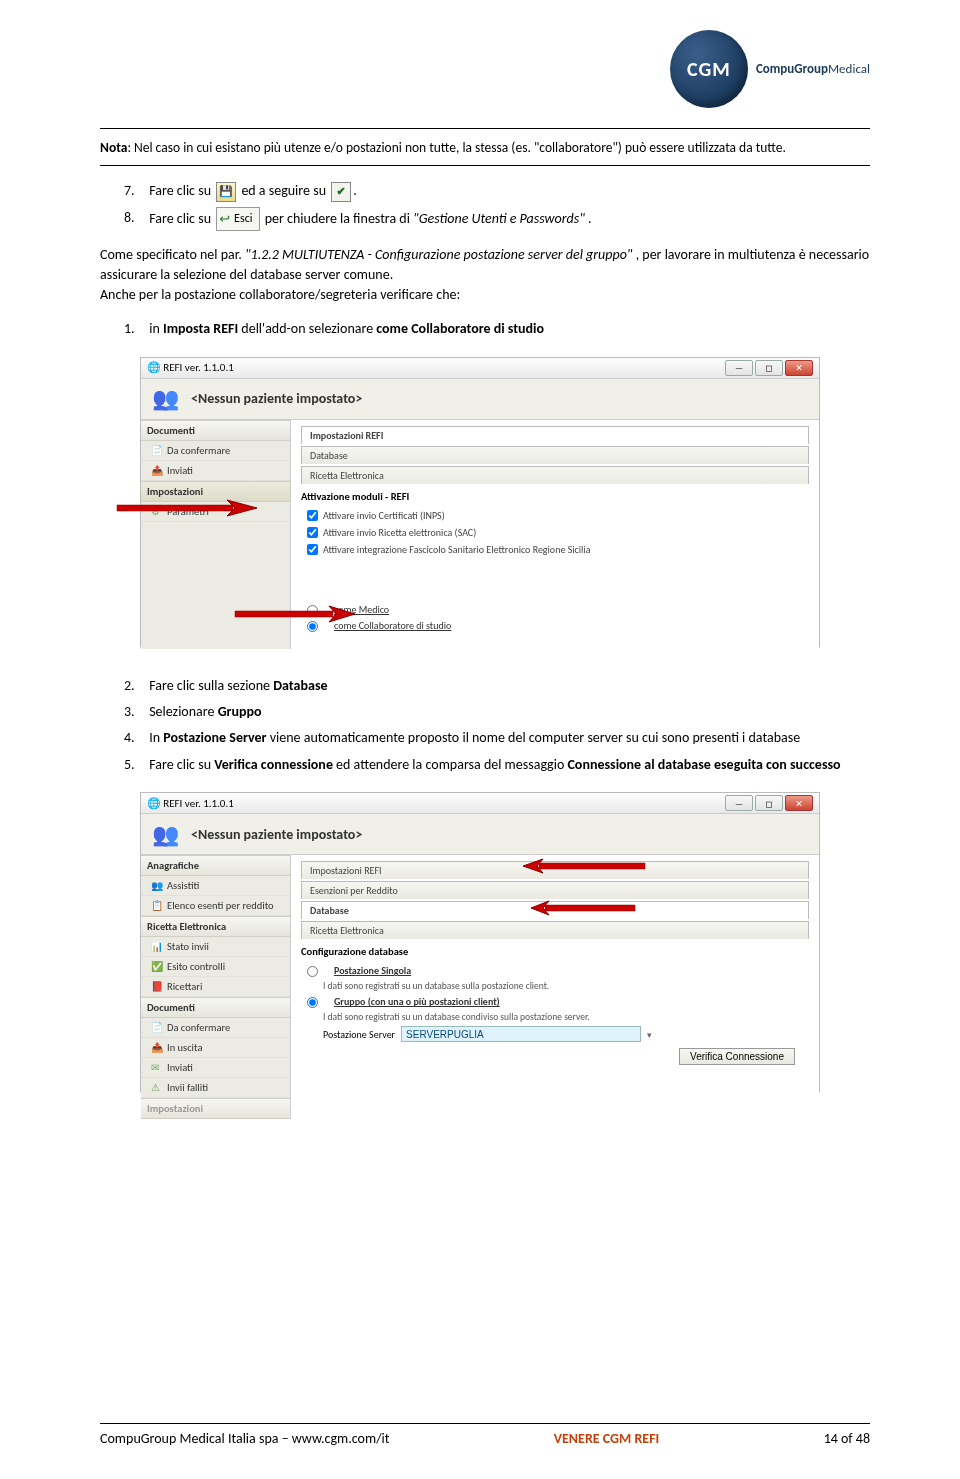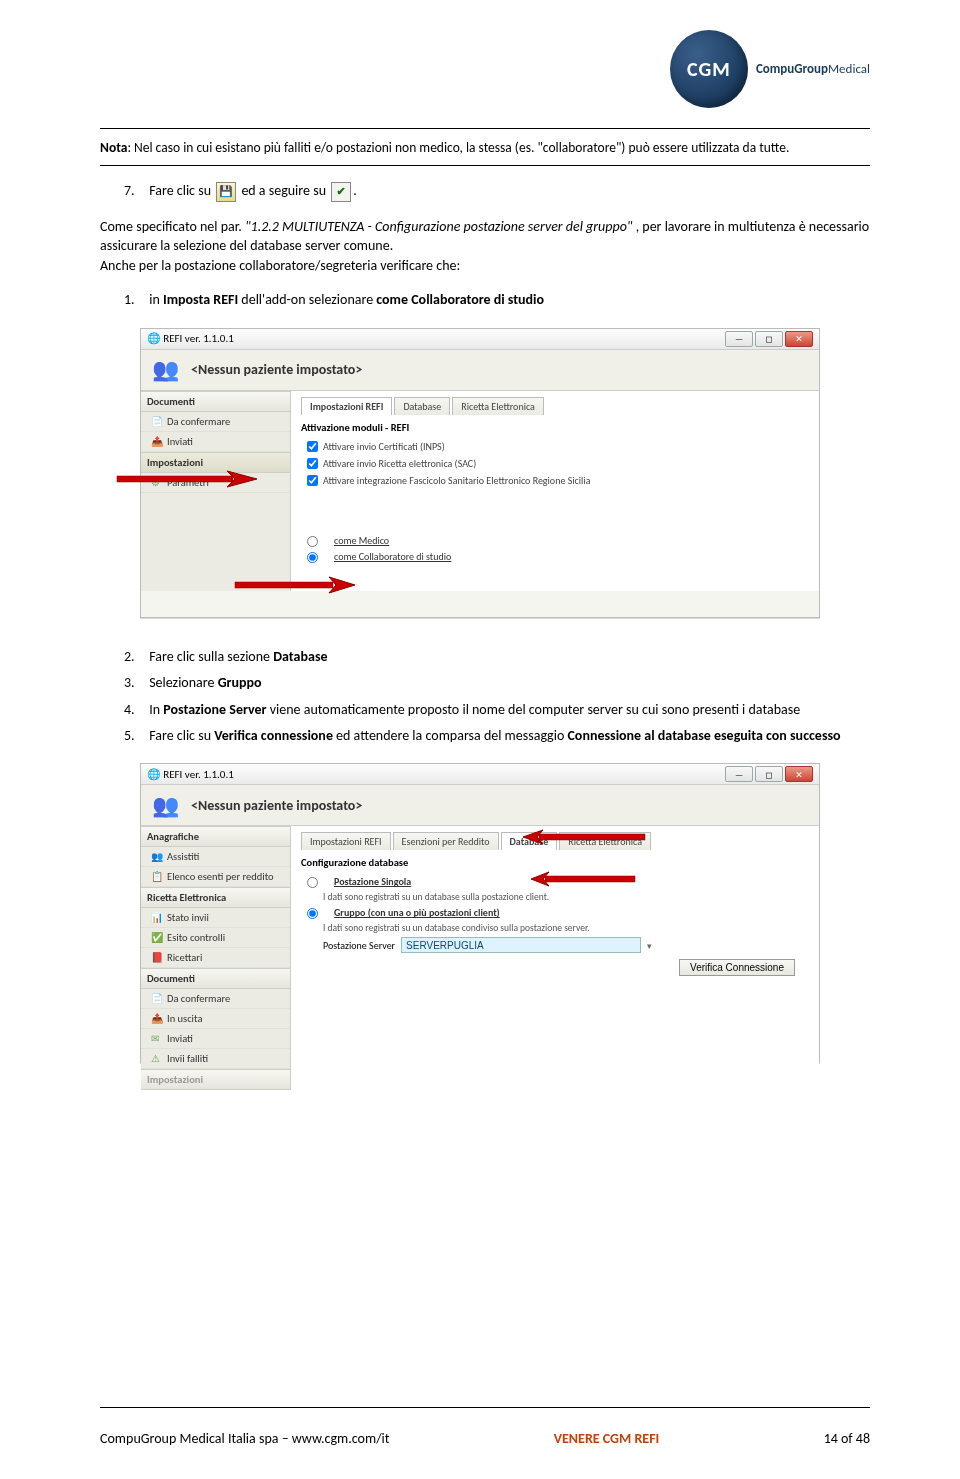--- a/index.html
+++ b/index.html
@@ -150,21 +150,21 @@
     border-bottom: 1px solid #e2e1d9;
     color: #333;
   }
   .side-item .mini-ic { width: 12px; font-size: 10px; color: #7a6; }
   .content-pane {
     flex: 1;
     background: #fff;
     padding: 6px 10px 14px 10px;
     position: relative;
   }
-  .tabs-row { display: flex; gap: 2px; margin-bottom: 6px; font-size: 10px; }
+  .tabs-row { display: flex; gap: 2px; margin-bottom: 6px; font-size: 10px; flex-direction: column; }
   .tab {
     padding: 2px 8px;
     border: 1px solid #bbb;
     background: linear-gradient(#f7f7f2,#eaeae2);
     border-bottom: none;
     color: #444;
   }
   .tab.active { background: #fff; font-weight: bold; }
   .section-title {
     font-weight: bold;
@@ -199,21 +199,21 @@
     position: absolute;
     pointer-events: none;
   }
   .arrow svg { overflow: visible; }
   .footer {
     position: absolute;
     left: 100px;
     right: 90px;
     bottom: 32px;
     border-top: 1.5px solid #000;
-    padding-top: 22px;
+    padding-top: 6px;
     display: flex;
     justify-content: space-between;
     font-size: 14px;
     color: #3a6aa0;
   }
   .footer .left { color: #000; }
   .footer .mid { color: #c2410c; font-weight: 700; }
   .footer .right { color: #000; }
 </style>
 </head>
@@ -225,31 +225,42 @@
     <div class="logo-circle">CGM</div>
     <div class="logo-text">
       <span class="bold">CompuGroup</span>
       <span>Medical</span>
     </div>
   </div>
 
   <hr class="hr-top">
 
   <div class="note-box">
-    <span class="bold">Nota</span><span>: Nel caso in cui esistano più falliti e/o postazioni non medico, la stessa (es. "collaboratore") può essere utilizzata da tutte.</span>
+    <span class="bold">Nota</span><span>: Nel caso in cui esistano più utenze e/o postazioni non tutte, la stessa (es. "collaboratore") può essere utilizzata da tutte.</span>
   </div>
   <hr class="hr-mid">
 
   <ol class="steps">
     <li>
       <span class="num">7.</span>
       <span>Fare clic su </span>
       <span class="inline-icon ic-save">💾</span>
       <span> ed a seguire su </span>
       <span class="inline-icon ic-ok">✔</span>.
+    </li>
+    <li>
+      <span class="num">8.</span>
+      <span>Fare clic su </span>
+      <span class="inline-btn-esci">
+        <span class="back-ic">↩</span>
+        <span>Esci</span>
+      </span>
+      <span> per chiudere la finestra di </span>
+      <span class="italic">"Gestione Utenti e Passwords"</span>
+      <span>.</span>
     </li>
   </ol>
 
   <p class="para">
     <span>Come specificato nel par. </span>
     <span class="italic">"1.2.2 MULTIUTENZA - Configurazione postazione server del gruppo"</span>
     <span>, per lavorare in multiutenza è necessario assicurare la selezione del database server comune.</span><br>
     <span>Anche per la postazione collaboratore/segreteria verificare che:</span>
   </p>
 

